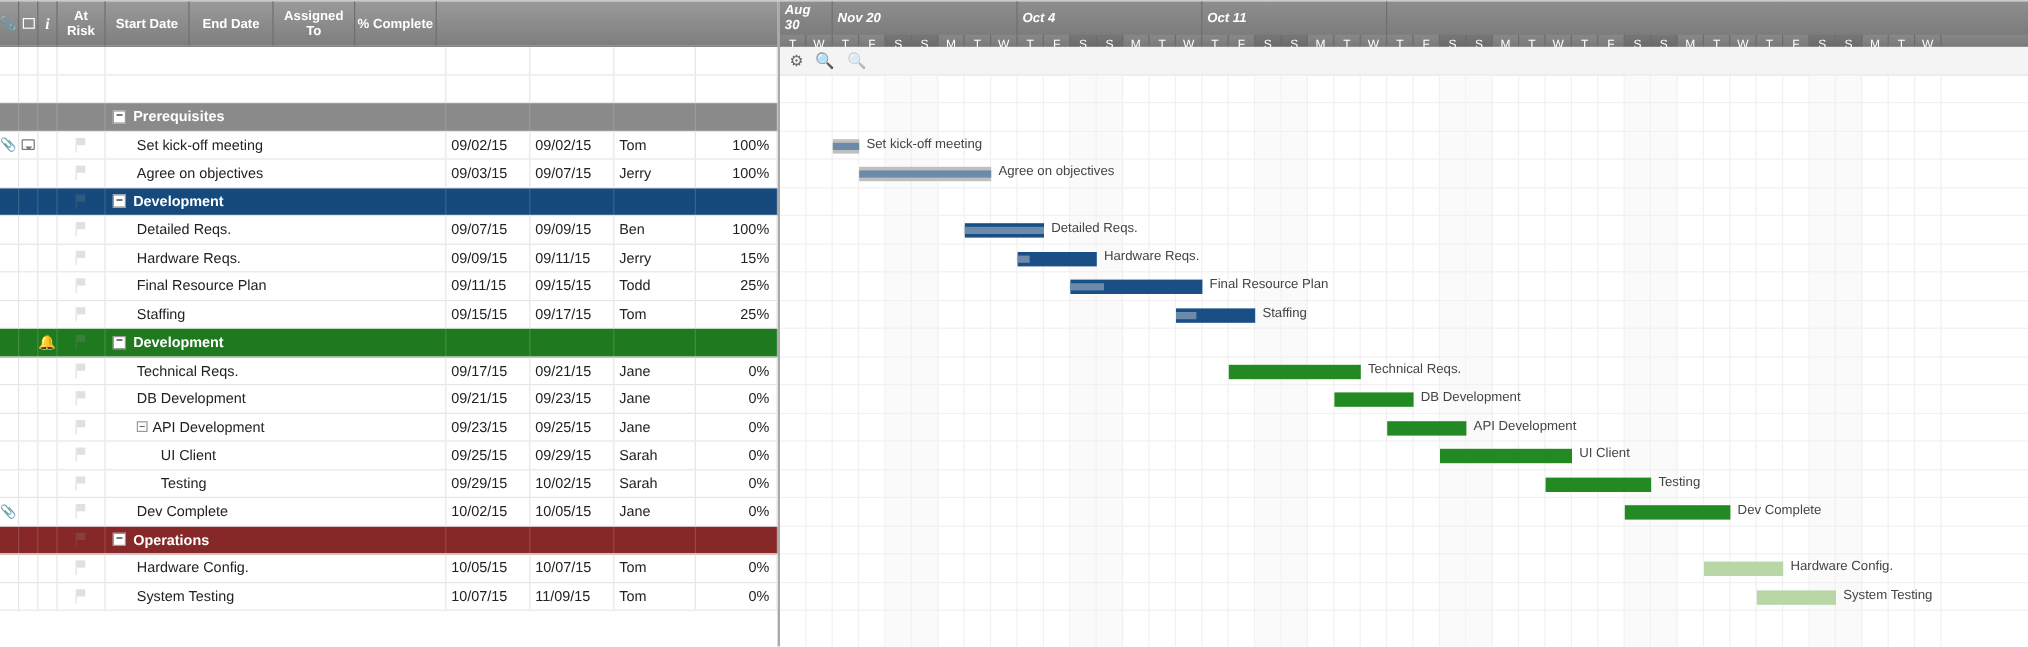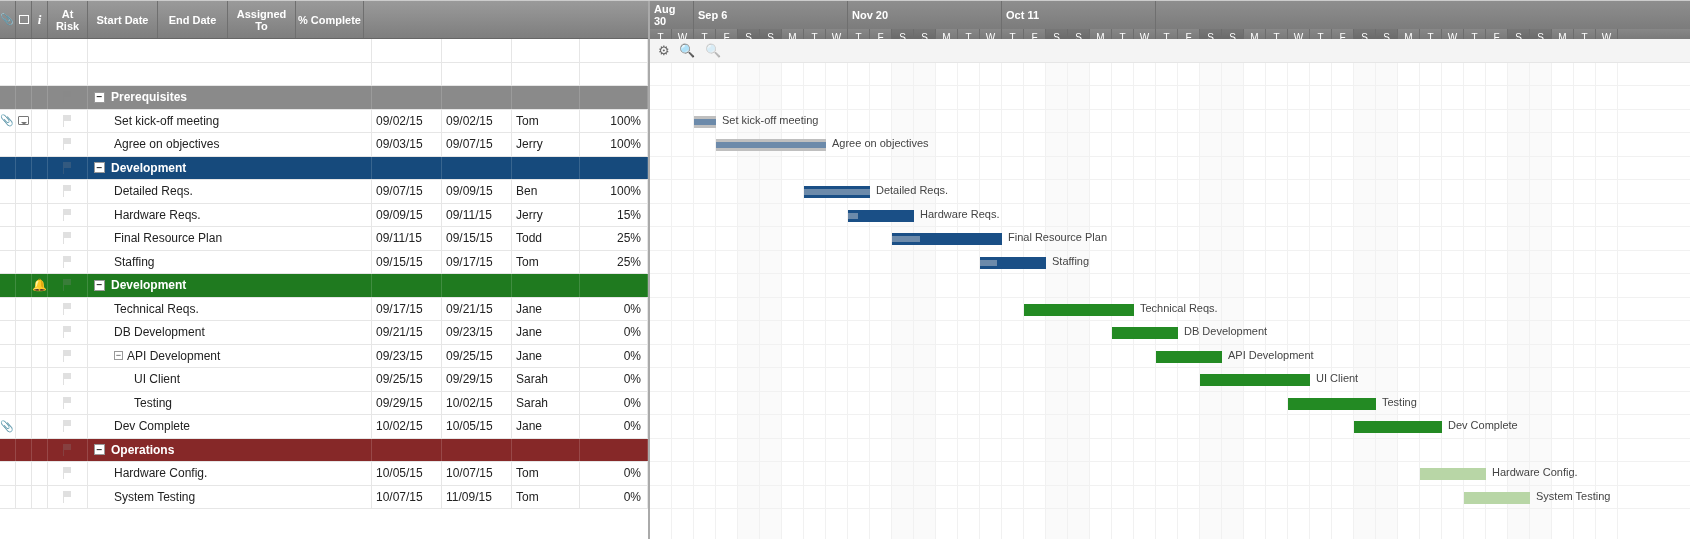--- a/index.html
+++ b/index.html
@@ -44,21 +44,21 @@
   .indent-2 { padding-left:46px !important; }
 
   .clip-icon { font-size:11px; color:#666; }
   .comment-icon { width:11px; height:9px; border:1px solid #777; border-radius:1px; position:relative; }
   .comment-icon::after { content:""; position:absolute; left:2px; bottom:-4px; border:3px solid transparent; border-top-color:#777; }
   .bell { font-size:12px; color:#e0a800; }
 
   
   .tl-header { height:38px; display:flex; flex-direction:column; background:linear-gradient(#8e8e8e,#767676); color:#fff; border-bottom:1px solid #666; }
   .tl-weeks { flex:1; display:flex; }
-  .tl-week { border-right:1px solid #6f6f6f; font-size:11px; font-weight:bold; padding:2px 4px; display:flex; align-items:center; }
+  .tl-week { border-right:1px solid #6f6f6f; font-size:11px; font-weight:bold; padding:2px 4px; display:flex; align-items:center;font-style:italic; }
   .tl-days { height:17px; display:flex; background:linear-gradient(#888,#6f6f6f); }
   .tl-day { width:22px; border-right:1px solid #6c6c6c; font-size:10px; text-align:center; line-height:17px; }
   .tl-day.wknd { background:rgba(0,0,0,.12); }
 
   
   .tl-tools { height:23.5px; border-bottom:1px solid #e6e6e6; display:flex; align-items:center; gap:10px; padding-left:8px; background:#f4f4f4; }
   .tool { color:#666; font-size:13px; cursor:pointer; }
 
   
   .tl-body { position:relative; flex:1; }
@@ -406,22 +406,22 @@
           <div class="cell assign">Tom</div>
           <div class="cell pct">0%</div>
         </div>
       </div>
   </div>
 
   <div class="right">
     <div class="tl-header">
       <div class="tl-weeks" id="tl-weeks">
           <div class="tl-week" style="width: 44px;">Aug 30</div>
-          <div class="tl-week" style="width: 154px;">Sep 6</div>
           <div class="tl-week" style="width: 154px;">Nov 20</div>
+          <div class="tl-week" style="width: 154px;">Oct 4</div>
           <div class="tl-week" style="width: 154px;">Oct 11</div>
         </div>
       <div class="tl-days" id="tl-days">
           <div class="tl-day">T</div>
           <div class="tl-day">W</div>
           <div class="tl-day">T</div>
           <div class="tl-day">F</div>
           <div class="tl-day wknd">S</div>
           <div class="tl-day wknd">S</div>
           <div class="tl-day">M</div>

